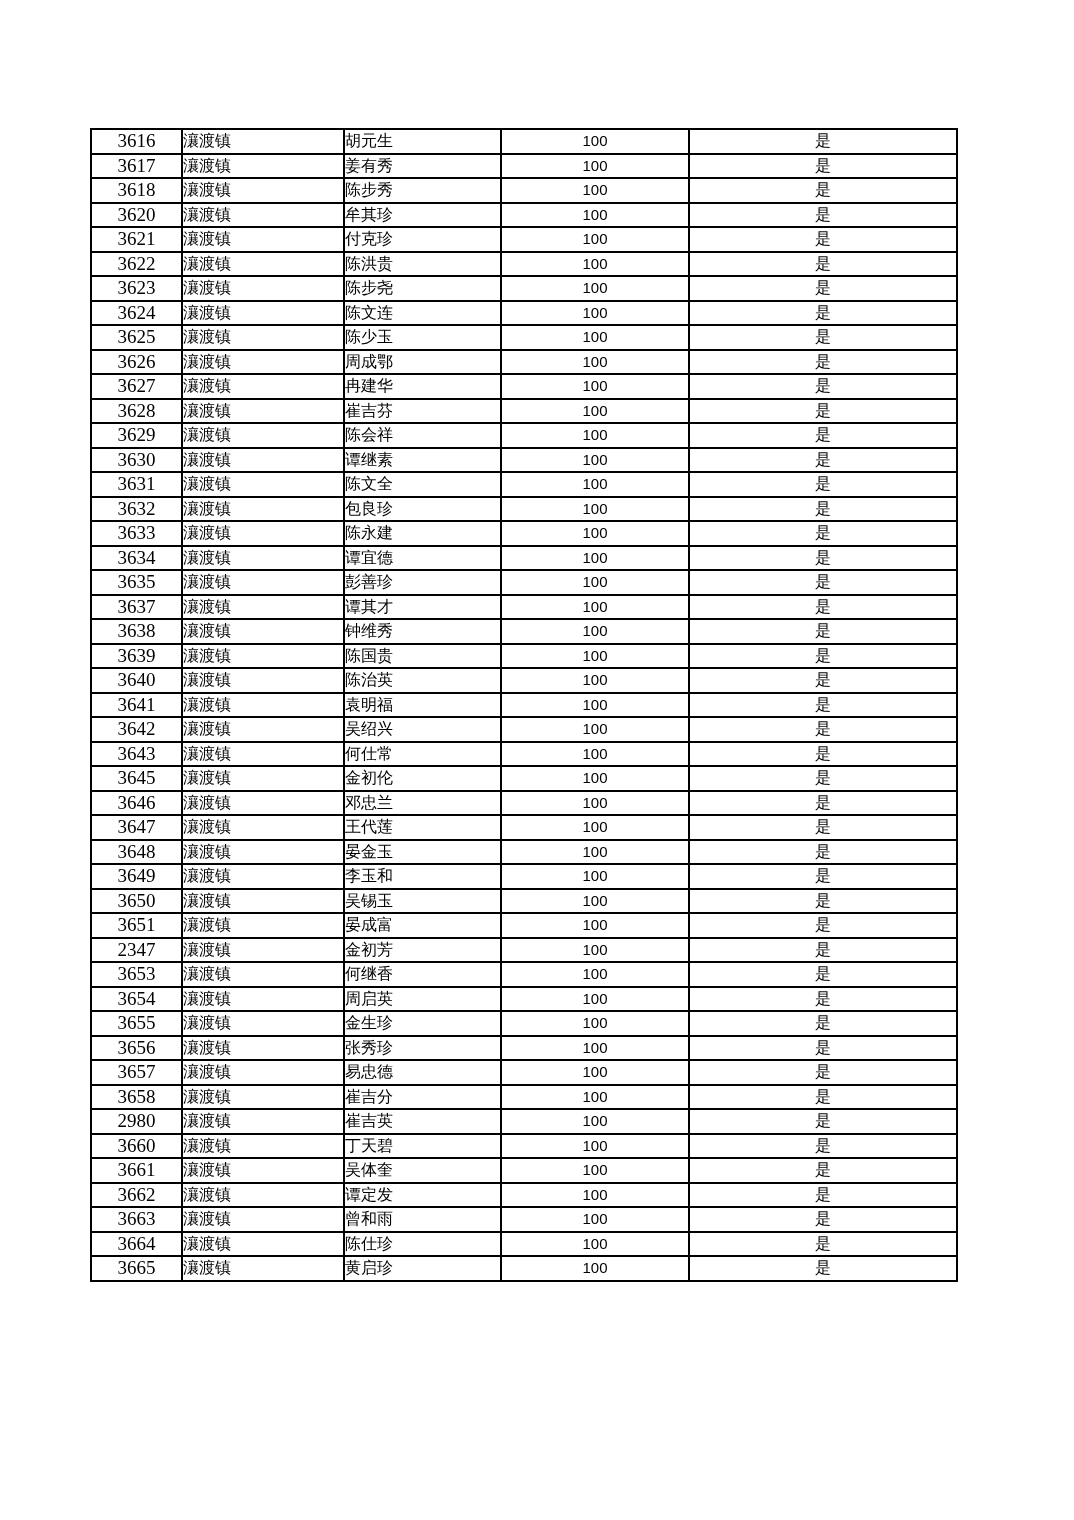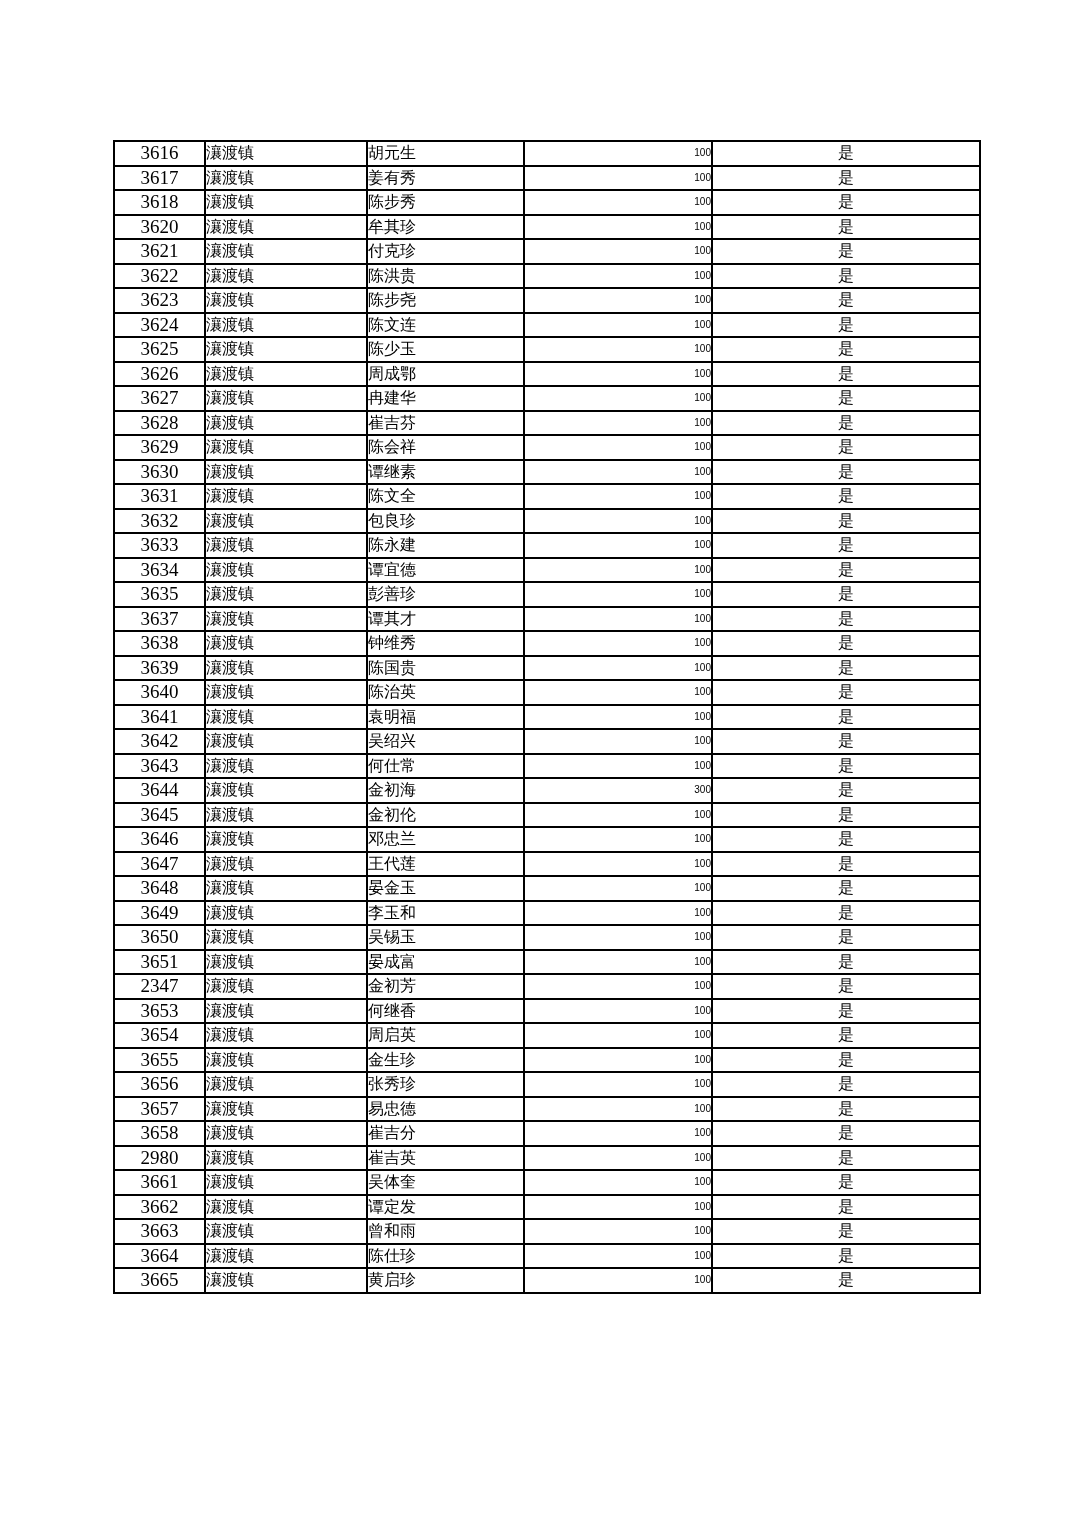--- a/index.html
+++ b/index.html
@@ -11,26 +11,25 @@
     position: relative;
     width: 1074px;
     height: 1520px;
     background: #ffffff;
     color: #000000;
     overflow: hidden;
     font-family: "Liberation Serif", serif;
   }
   table.doc-table {
     position: absolute;
-    left: 113px;
+    left: 90px;
     top: 128px;
     border-collapse: collapse;
     table-layout: fixed;
     border: 2px solid #000000;
-    margin-top: 12px;
   }
   table.doc-table td {
     border: 2px solid #000000;
     height: 22.5px;
     padding: 0;
     overflow: hidden;
     white-space: nowrap;
     vertical-align: middle;
     line-height: 22.5px;
   }
@@ -42,24 +41,24 @@
   }
   
   td.c1, td.c2 {
     text-align: left;
     padding-left: 5px;
     font-family: "DejaVu Serif", serif;
     font-size: 16px;
   }
   
   td.c3 {
-    text-align: right;
+    text-align: center;
     padding-left: 3px;
     font-family: "Liberation Sans", sans-serif;
-    font-size: 10px;
+    font-size: 15px;
   }
   
   td.c4 {
     text-align: center;
     font-family: "DejaVu Serif", serif;
     font-size: 16px;
   }
 </style>
 </head>
 <body>
@@ -250,27 +249,20 @@
           <td class="c4">是</td>
         </tr>
         <tr>
           <td class="c0">3643</td>
           <td class="c1">瀼渡镇</td>
           <td class="c2">何仕常</td>
           <td class="c3">100</td>
           <td class="c4">是</td>
         </tr>
         <tr>
-          <td class="c0">3644</td>
-          <td class="c1">瀼渡镇</td>
-          <td class="c2">金初海</td>
-          <td class="c3">300</td>
-          <td class="c4">是</td>
-        </tr>
-        <tr>
           <td class="c0">3645</td>
           <td class="c1">瀼渡镇</td>
           <td class="c2">金初伦</td>
           <td class="c3">100</td>
           <td class="c4">是</td>
         </tr>
         <tr>
           <td class="c0">3646</td>
           <td class="c1">瀼渡镇</td>
           <td class="c2">邓忠兰</td>
@@ -358,20 +350,27 @@
           <td class="c0">3658</td>
           <td class="c1">瀼渡镇</td>
           <td class="c2">崔吉分</td>
           <td class="c3">100</td>
           <td class="c4">是</td>
         </tr>
         <tr>
           <td class="c0">2980</td>
           <td class="c1">瀼渡镇</td>
           <td class="c2">崔吉英</td>
+          <td class="c3">100</td>
+          <td class="c4">是</td>
+        </tr>
+        <tr>
+          <td class="c0">3660</td>
+          <td class="c1">瀼渡镇</td>
+          <td class="c2">丁天碧</td>
           <td class="c3">100</td>
           <td class="c4">是</td>
         </tr>
         <tr>
           <td class="c0">3661</td>
           <td class="c1">瀼渡镇</td>
           <td class="c2">吴体奎</td>
           <td class="c3">100</td>
           <td class="c4">是</td>
         </tr>

